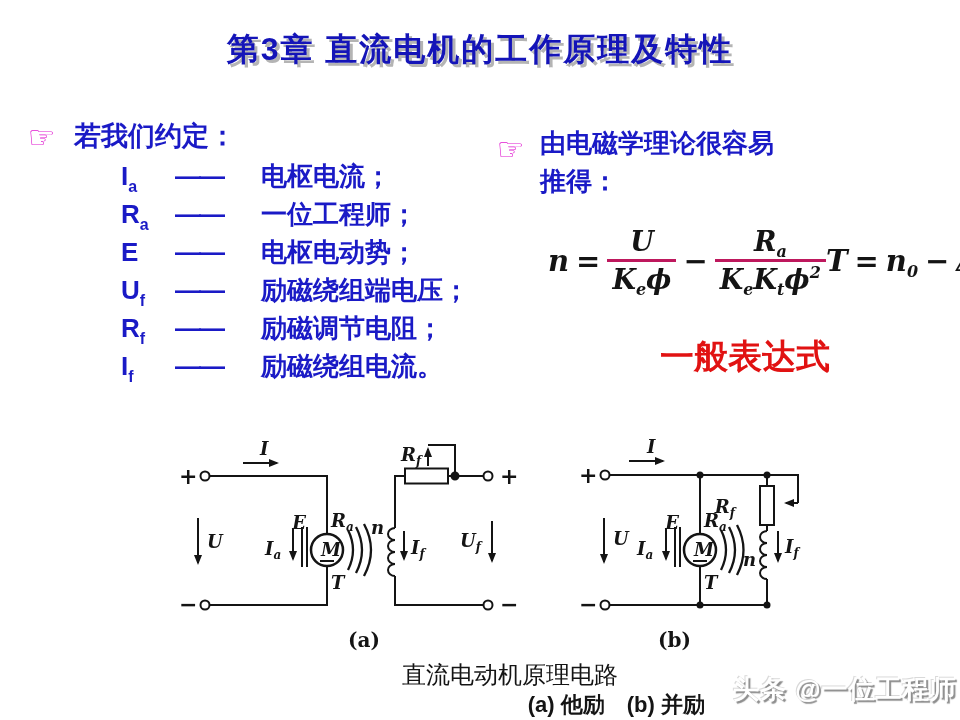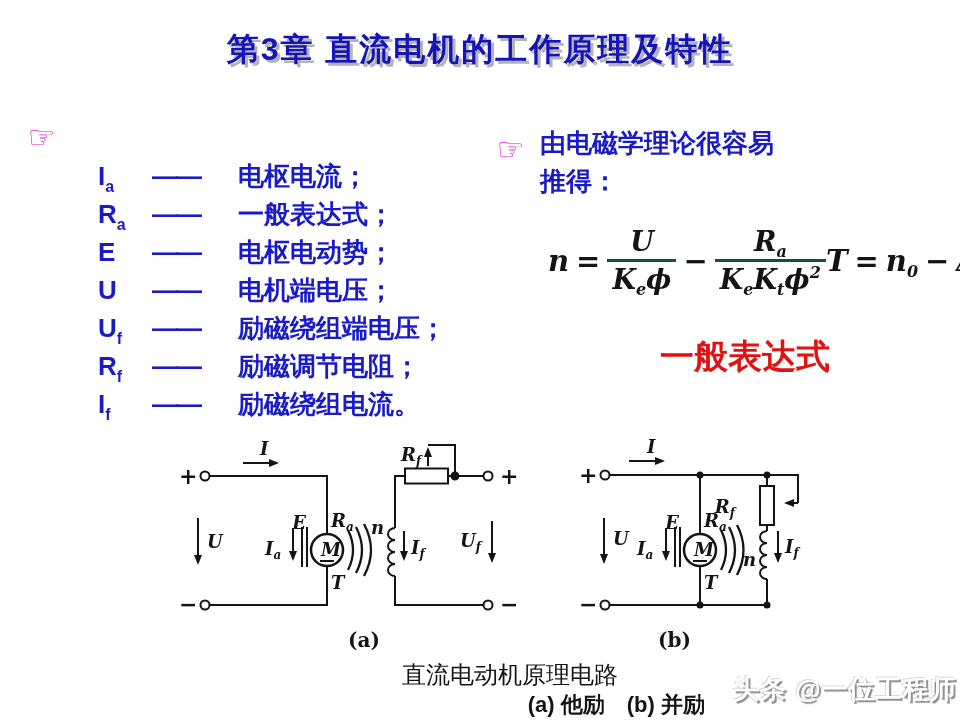--- a/index.html
+++ b/index.html
@@ -17,41 +17,41 @@
   .hand { position:absolute; font-size:31px; color:#e01ad0; font-weight:bold; }
   .hand-left  { left:28px;  top:119px; }
   .hand-right { left:497px; top:131px; }
   
   .lhead {
     position:absolute; left:74px; top:118px;
     font-size:27px; font-weight:bold; color:#1a1ac6;
   }
   .defs { position:absolute; left:98px; top:157px; }
   .def-row { height:38px; line-height:38px; white-space:nowrap;
-             font-weight:bold; color:#1a1ac6; font-size:26px; }
+             font-weight:bold; color:#1a1ac6; font-size:26px;margin-left:23px; }
   .sym { display:inline-block; width:54px; }
   .lsub { font-size:16px; position:relative; top:7px; }
   .dash { display:inline-block; width:86px; letter-spacing:-2px; }
   
   .rhead1 { position:absolute; left:540px; top:126px;
             font-size:26px; font-weight:bold; color:#1a1ac6; }
   .rhead2 { position:absolute; left:540px; top:164px;
             font-size:26px; font-weight:bold; color:#1a1ac6; }
   
   .formula {
     position:absolute; left:548px; top:220px; height:82px;
     display:flex; align-items:center; color:#141414;
     font-family:"DejaVu Serif","Liberation Serif",serif;
     font-style:italic; font-weight:bold; font-size:29px; white-space:nowrap;
   }
   .formula .op { margin:0 7px; font-style:normal; }
   .frac { display:inline-flex; flex-direction:column; align-items:center;
           font-size:27px; line-height:1.1; }
   .frac .num { padding:0 5px 2px; }
-  .frac .den { border-top:3px solid #14532d; padding:3px 5px 0; }
+  .frac .den { border-top:3px solid #be185d; padding:3px 5px 0; }
   .fs { font-size:16px; position:relative; top:6px; }   
   .fp { font-size:16px; position:relative; top:-11px; } 
   
   .mech {
     position:absolute; left:538px; top:335px; width:414px; text-align:center;
     font-size:34px; font-weight:bold; color:#e11212; line-height:42px;
   }
   
   .fig { position:absolute; left:165px; top:433px; }
   .cap1 { position:absolute; left:300px; top:659px; width:420px; text-align:center;
@@ -74,33 +74,31 @@
             font-style:normal; fill:#141414; }
 </style>
 </head>
 <body>
 
 <div class="stage">
 
   <div class="title">第3章  直流电机的工作原理及特性</div>
 
   <div class="hand hand-left">☞</div>
+  <div class="lhead">若我们约定：</div>
 
   <div class="defs">
     <div class="def-row">
       <span class="sym"><span>I</span><span class="lsub">a</span></span><span class="dash">——</span><span>电枢电流；</span>
     </div>
     <div class="def-row">
-      <span class="sym"><span>R</span><span class="lsub">a</span></span><span class="dash">——</span><span>一般表达式；</span>
+      <span class="sym"><span>R</span><span class="lsub">a</span></span><span class="dash">——</span><span>一位工程师；</span>
     </div>
     <div class="def-row">
       <span class="sym"><span>E</span><span class="lsub"></span></span><span class="dash">——</span><span>电枢电动势；</span>
-    </div>
-    <div class="def-row">
-      <span class="sym"><span>U</span><span class="lsub"></span></span><span class="dash">——</span><span>电机端电压；</span>
     </div>
     <div class="def-row">
       <span class="sym"><span>U</span><span class="lsub">f</span></span><span class="dash">——</span><span>励磁绕组端电压；</span>
     </div>
     <div class="def-row">
       <span class="sym"><span>R</span><span class="lsub">f</span></span><span class="dash">——</span><span>励磁调节电阻；</span>
     </div>
     <div class="def-row">
       <span class="sym"><span>I</span><span class="lsub">f</span></span><span class="dash">——</span><span>励磁绕组电流。</span>
     </div>

